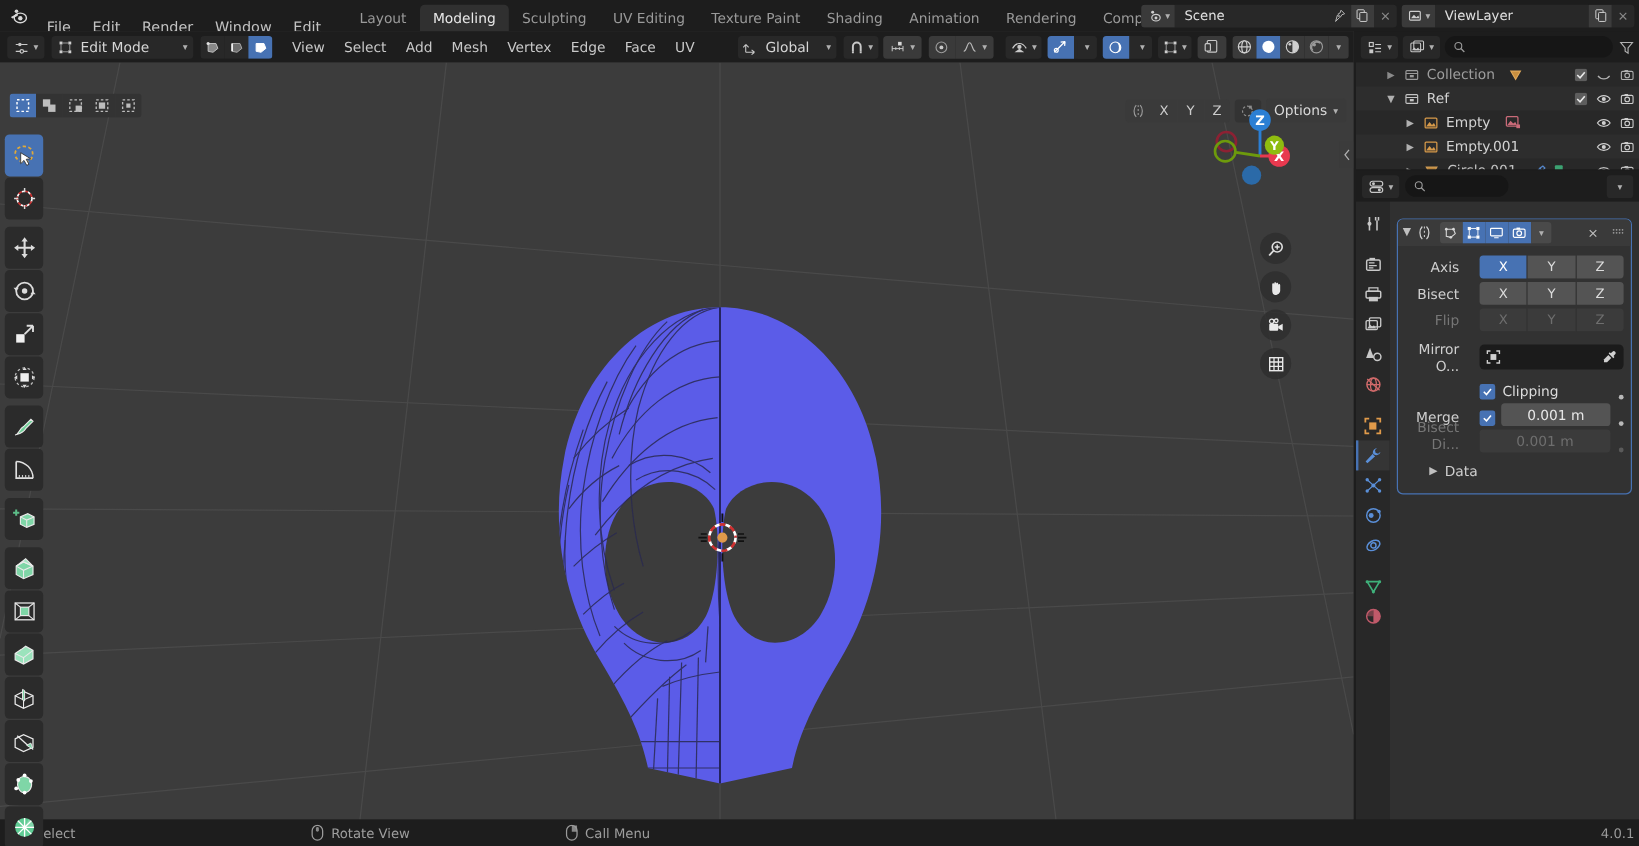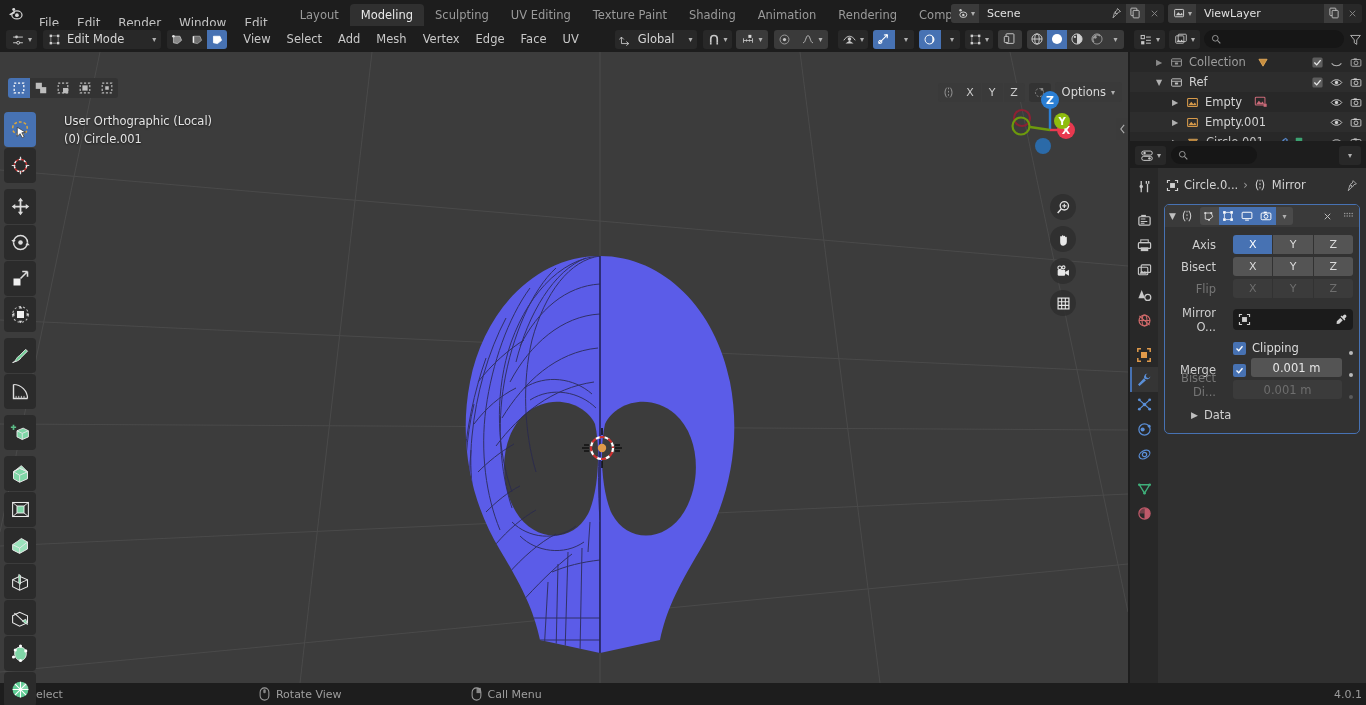--- a/index.html
+++ b/index.html
@@ -531,24 +531,20 @@
           </svg>
       </div>
       <div>
         <svg width="14" height="14" viewBox="0 0 16 16">
             <rect x="2.5" y="2.5" width="11" height="11" fill="none" stroke="#bdbdbd" stroke-width="1.3" stroke-dasharray="2.4 2"></rect>
             <rect x="6" y="6" width="4" height="4" fill="#bdbdbd"></rect>
           </svg>
       </div>
     </div>
 
-    <div class="vp-text">
-      <div>User Orthographic (Local)</div>
-      <div>(0) Circle.001</div>
-    </div>
 
     <div class="vp-topright">
       <div style="width:22px;height:19px;background:#3a3a3a;border-radius:3px 0 0 3px;display:flex;align-items:center;justify-content:center;">
         <svg width="13" height="13" viewBox="0 0 16 16">
             <path d="M6 2 C3 5 3 11 6 14" fill="none" stroke="#9a9a9a" stroke-width="1.2"></path>
             <path d="M10 2 C13 5 13 11 10 14" fill="none" stroke="#9a9a9a" stroke-width="1.2"></path>
             <path d="M8 2 L8 14" stroke="#9a9a9a" stroke-width="1.1" stroke-dasharray="2 2"></path>
           </svg>
       </div>
       <div class="xyzgrp" style="margin-left:-4px;">
@@ -1061,44 +1057,20 @@
         <div class="ptab">
           <svg width="15" height="15" viewBox="0 0 16 16">
               <circle cx="8" cy="8" r="6" fill="none" stroke="#c05a6a" stroke-width="1.3"></circle>
               <path d="M8 2 A6 6 0 0 1 8 14 Z" fill="#c05a6a"></path>
               <path d="M2 8 A6 6 0 0 1 8 2 L8 8 Z" fill="#c05a6a" opacity="0.5"></path>
             </svg>
         </div>
       </div>
 
       <div class="pbody">
-        <div class="crumb">
-          <span style="display:flex;">
-            <svg width="13" height="13" viewBox="0 0 16 16">
-                <path d="M1.8 5 L1.8 1.8 L5 1.8 M11 1.8 L14.2 1.8 L14.2 5 M14.2 11 L14.2 14.2 L11 14.2 M5 14.2 L1.8 14.2 L1.8 11" fill="none" stroke="#d0d0d0" stroke-width="1.4"></path>
-                <rect x="5" y="5" width="6" height="6" fill="#d0d0d0"></rect>
-              </svg>
-          </span>
-          <span>Circle.0...</span>
-          <span style="color:#9a9a9a;">›</span>
-          <span style="display:flex;">
-            <svg width="14" height="14" viewBox="0 0 16 16">
-                <path d="M6 2 C3 5 3 11 6 14" fill="none" stroke="#d0d0d0" stroke-width="1.2"></path>
-                <path d="M10 2 C13 5 13 11 10 14" fill="none" stroke="#d0d0d0" stroke-width="1.2"></path>
-                <path d="M8 2 L8 14" stroke="#d0d0d0" stroke-width="1.1" stroke-dasharray="2 2"></path>
-              </svg>
-          </span>
-          <span>Mirror</span>
-          <span style="flex:1"></span>
-          <span style="display:flex;">
-            <svg width="13" height="13" viewBox="0 0 16 16">
-                <path d="M10 2 L14 6 L11 7 L9.5 9.5 L6.5 6.5 L9 5 Z M6 7.5 L8.5 10 L4 14.5 Z" fill="none" stroke="#b0b0b0" stroke-width="1.1" stroke-linejoin="round"></path>
-              </svg>
-          </span>
-        </div>
 
 
         <div class="modcard">
           <div class="mod-head">
             <span style="color:#c0c0c0;font-size:9px;">▼</span>
             <span style="display:flex;">
               <svg width="14" height="14" viewBox="0 0 16 16">
                   <path d="M6 2 C3 5 3 11 6 14" fill="none" stroke="#cfcfcf" stroke-width="1.2"></path>
                   <path d="M10 2 C13 5 13 11 10 14" fill="none" stroke="#cfcfcf" stroke-width="1.2"></path>
                   <path d="M8 2 L8 14" stroke="#cfcfcf" stroke-width="1" stroke-dasharray="2 2"></path>

